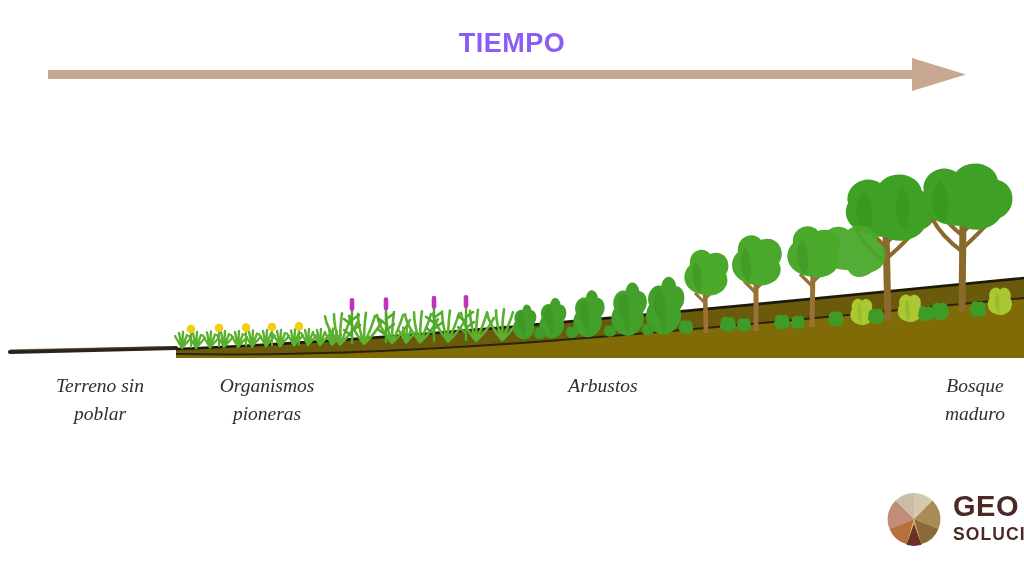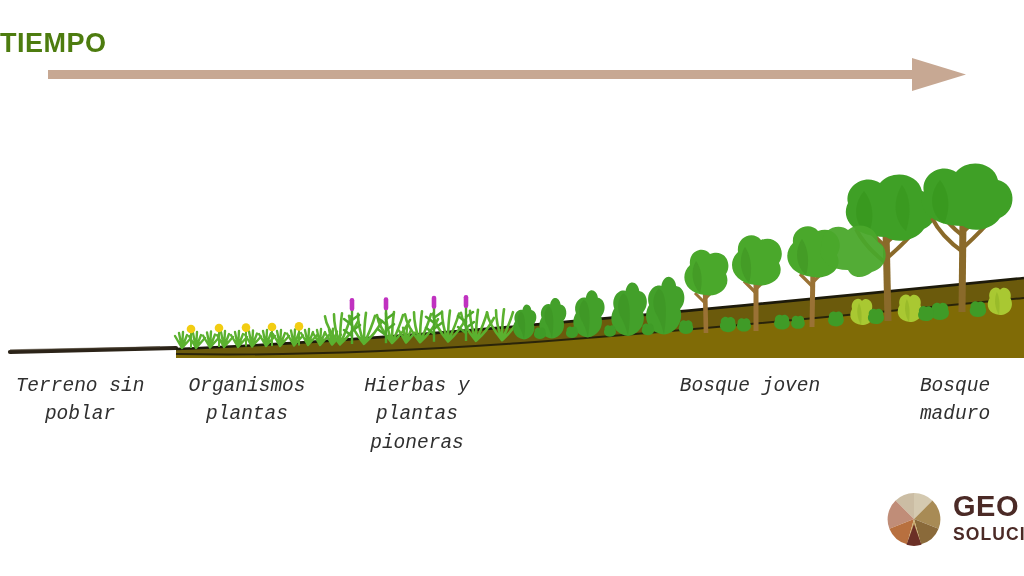--- a/index.html
+++ b/index.html
@@ -23,25 +23,25 @@
     left: 0;
     top: 28px;
     width: 1024px;
     height: 70px;
   }
   #time-title {
     position: absolute;
     left: 0;
     top: 0px;
     width: 1024px;
-    text-align: left;
+    text-align: center;
     font-size: 27px;
     font-weight: bold;
     letter-spacing: 0.5px;
-    color: #4d7c0f;
+    color: #8b5cf6;
     font-family: "Liberation Sans", sans-serif;
   }
   #time-arrow-svg {
     position: absolute;
     left: 0;
     top: 26px;
   }
   
   #scene {
     position: absolute;
@@ -55,26 +55,27 @@
   #labels {
     position: absolute;
     left: 0;
     top: 372px;
     width: 1024px;
     height: 100px;
   }
   .stage-label {
     position: absolute;
     text-align: center;
-    font-family: Liberation Mono, monospace;
+    font-family: Liberation Serif, serif;
     font-style: italic;
     font-size: 19.5px;
     line-height: 1.45;
     color: #2f2f2f;
     white-space: pre-line;
+    padding-left: 20px;
   }
   
   #logo {
     position: absolute;
     left: 885px;
     top: 488px;
     width: 180px;
     height: 70px;
   }
   #logo-mark {
@@ -401,25 +402,22 @@
             <use href="#bush-small"></use>
           </g>
       </g>
     </svg>
   </div>
 
   <div id="labels">
     <div class="stage-label" style="left:0px;   width:160px;">Terreno sin
 poblar</div>
     <div class="stage-label" style="left:167px; width:160px;">Organismos
-plantas</div>
-    <div class="stage-label" style="left:337px; width:160px;">Hierbas y
-plantas
 pioneras</div>
-    <div class="stage-label" style="left:660px; width:180px;">Bosque joven</div>
+    <div class="stage-label" style="left:503px; width:160px;">Arbustos</div>
     <div class="stage-label" style="left:875px; width:160px;">Bosque
 maduro</div>
   </div>
 
   <div id="logo">
     <svg id="logo-mark" width="58" height="58" viewBox="0 0 58 58">
       <g>
         <path d="M29,29 L29,3 A26,26 0 0,0 10.6,10.6 Z" fill="#cbbda4"></path>
         <path d="M29,29 L29,3 A26,26 0 0,1 47.4,10.6 Z" fill="#d4c9b0"></path>
         <path d="M29,29 L10.6,10.6 A26,26 0 0,0 4.4,38.8 Z" fill="#c08d78"></path>

